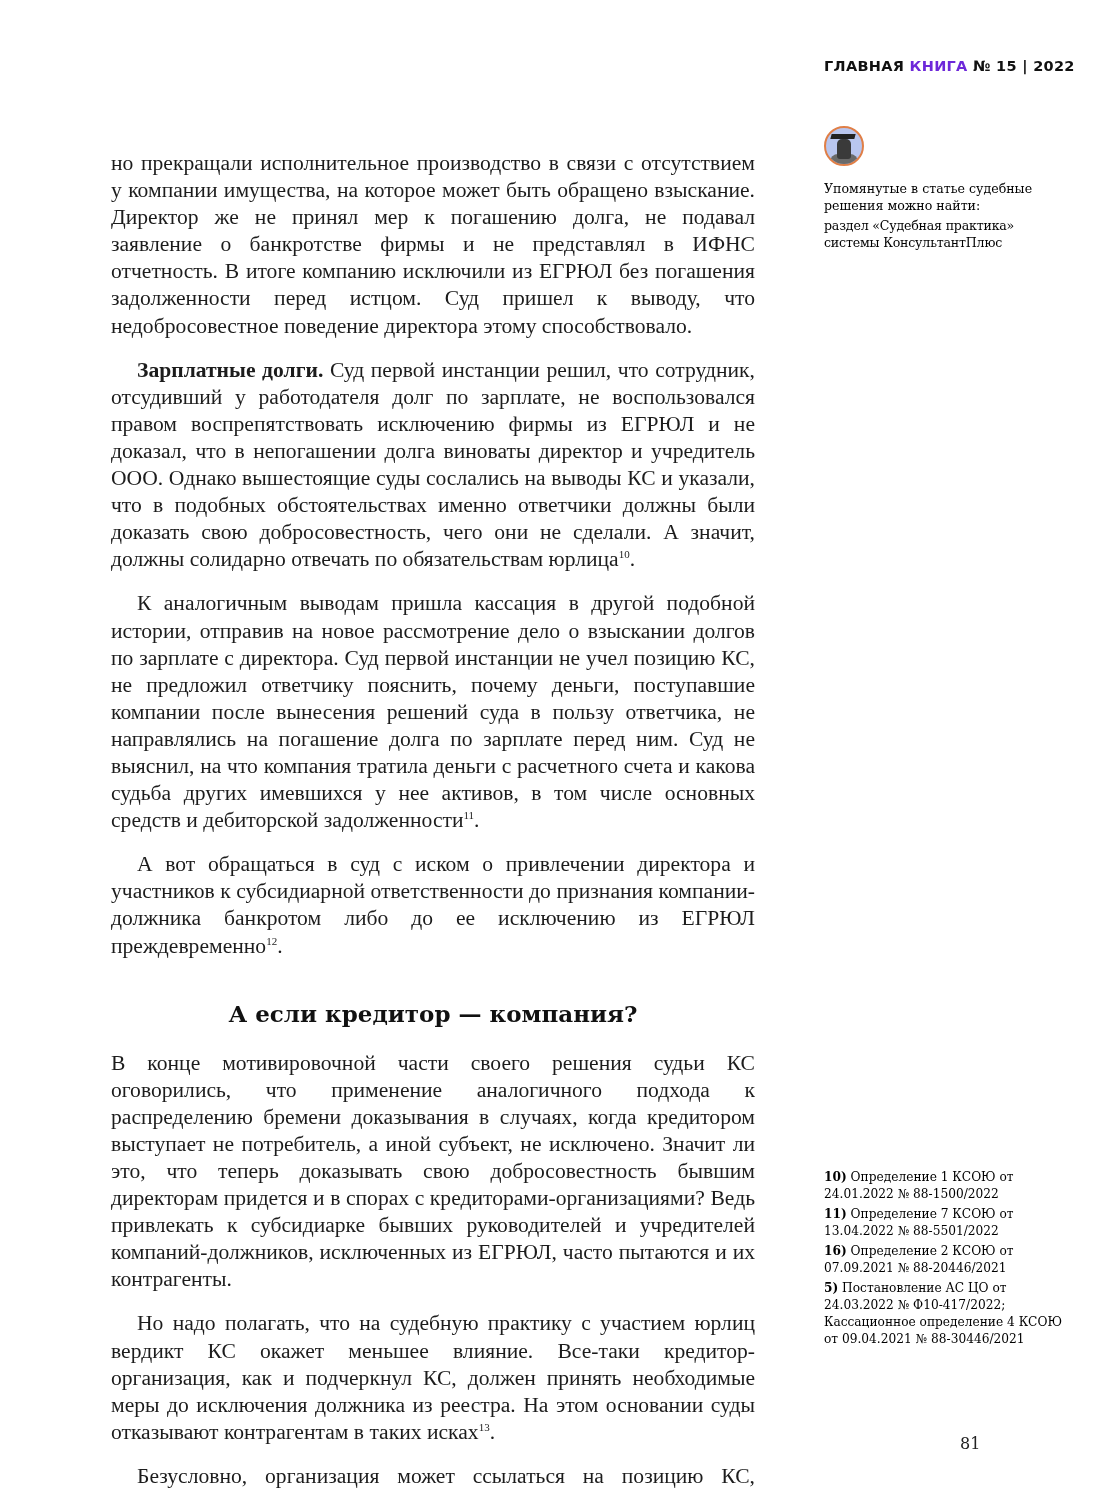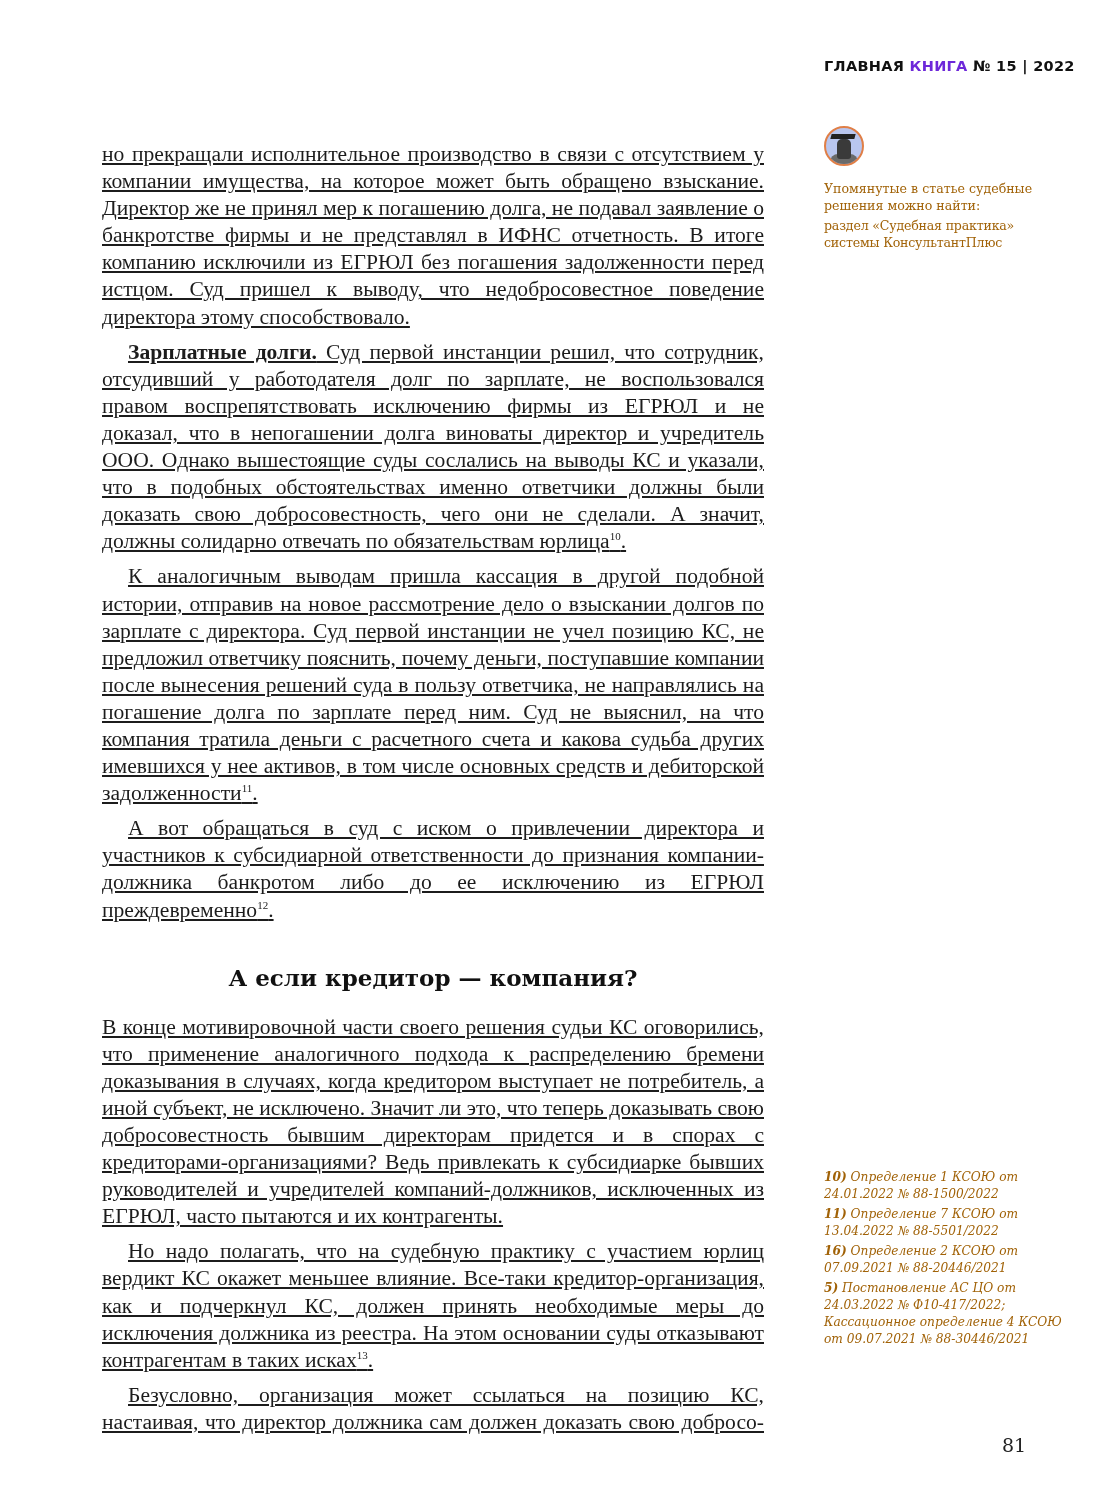--- a/index.html
+++ b/index.html
@@ -1,36 +1,36 @@
 <!DOCTYPE html>
 <html><head>
 <meta charset="utf-8">
 <style>
   html, body { margin:0; padding:0; background:#ffffff; }
   body { width:1104px; height:1500px; position:relative; overflow:hidden; color:#1a1a1a; }
   .header { position:absolute; top:58px; left:824px; font-family:"DejaVu Sans", sans-serif; font-weight:bold; font-size:14.5px; letter-spacing:0.3px; color:#111; white-space:nowrap; }
   .header .accent { color:#6d28d9; }
   .main { position:absolute; left:94px; top:133px; width:678px; font-family:"Liberation Serif", serif; font-size:21.6px; line-height:27.1px; color:#1c1c1c; text-align:justify; }
-  .main p { margin:8px; text-indent:0;text-decoration:underline; }
+  .main p { margin:17px; text-indent:0; }
   .main p.indent { text-indent:26px; }
   .main sup { font-size:11px; line-height:0; vertical-align:super; }
   .main .runin { font-weight:bold; }
   .h2 { font-family:"DejaVu Serif", serif; font-weight:bold; font-size:23px; line-height:28px; margin:40px 0 22px 0; color:#111; text-align:center; }
-  .side { position:absolute; left:824px; width:240px; font-family:"DejaVu Serif", serif; color:#a16207; }
+  .side { position:absolute; left:824px; width:240px; font-family:"DejaVu Serif", serif; color:#000000; }
   .side-note { top:126px; }
   .avatar { width:36px; height:36px; border-radius:50%; background:#b9c6ef; border:2px solid #e07f47; position:relative; overflow:hidden; margin-bottom:14px; }
   .avatar .face { position:absolute; left:11px; top:11px; width:14px; height:20px; background:#3a3a3a; border-radius:5px 5px 3px 3px; }
   .avatar .cap { position:absolute; left:5px; top:6px; width:24px; height:5px; background:#222; transform:skewX(-15deg); }
   .avatar .body { position:absolute; left:4px; top:26px; width:28px; height:14px; background:#6a6a6a; border-radius:8px 8px 0 0; }
   .side-text { font-size:12.6px; line-height:17px; }
   .side-text.bold { font-weight:normal; margin-top:3px; letter-spacing:-0.2px; }
-  .footnotes { top:1169px; font-size:12.2px; line-height:17px;font-style:italic; }
+  .footnotes { top:1169px; font-size:12.2px; line-height:17px; }
   .fn { margin-bottom:3px; }
   .fn .num { font-weight:bold; }
-  .page-num { position:absolute; left:1002px; top:1434px; font-family:"DejaVu Serif", serif; font-size:19px; color:#222; }
+  .page-num { position:absolute; left:960px; top:1434px; font-family:"DejaVu Serif", serif; font-size:16px; color:#222; }
 </style>
 </head>
 <body>
 
 <div class="header">
   <span>ГЛАВНАЯ</span>
   <span class="accent">КНИГА</span>
   <span>№ 15 | 2022</span>
 </div>
 
@@ -52,16 +52,16 @@
   <div class="h2">А если кредитор — компания?</div>
   <p><span>В конце мотивировочной части своего решения судьи КС оговорились, что применение аналогичного подхода к распределению бремени доказывания в случаях, когда кредитором выступает не потребитель, а иной субъект, не исключено. Значит ли это, что теперь доказывать свою добросовестность бывшим директорам придется и в спорах с кредиторами-организациями? Ведь привлекать к субсидиарке бывших руководителей и учредителей компаний-должников, исключенных из ЕГРЮЛ, часто пытаются и их контрагенты.</span></p>
   <p class="indent"><span>Но надо полагать, что на судебную практику с участием юрлиц вердикт КС окажет меньшее влияние. Все-таки кредитор-организация, как и подчеркнул КС, должен принять необходимые меры до исключения должника из реестра. На этом основании суды отказывают контрагентам в таких исках</span><sup>13</sup>.</p>
   <p class="indent" style="text-align-last:justify;"><span>Безусловно, организация может ссылаться на позицию КС, настаивая, что директор должника сам должен доказать свою добросо-</span></p>
 </div>
 
 <div class="side footnotes">
   <div class="fn"><span class="num">10)</span><span> Определение 1 КСОЮ от 24.01.2022 № 88-1500/2022</span></div>
   <div class="fn"><span class="num">11)</span><span> Определение 7 КСОЮ от 13.04.2022 № 88-5501/2022</span></div>
   <div class="fn"><span class="num">16)</span><span> Определение 2 КСОЮ от 07.09.2021 № 88-20446/2021</span></div>
-  <div class="fn"><span class="num">5)</span><span> Постановление АС ЦО от 24.03.2022 № Ф10-417/2022; Кассационное определение 4 КСОЮ от 09.07.2021 № 88-30446/2021</span></div>
+  <div class="fn"><span class="num">5)</span><span> Постановление АС ЦО от 24.03.2022 № Ф10-417/2022; Кассационное определение 4 КСОЮ от 09.04.2021 № 88-30446/2021</span></div>
 </div>
 
 <div class="page-num">81</div>
 
 </body></html>

